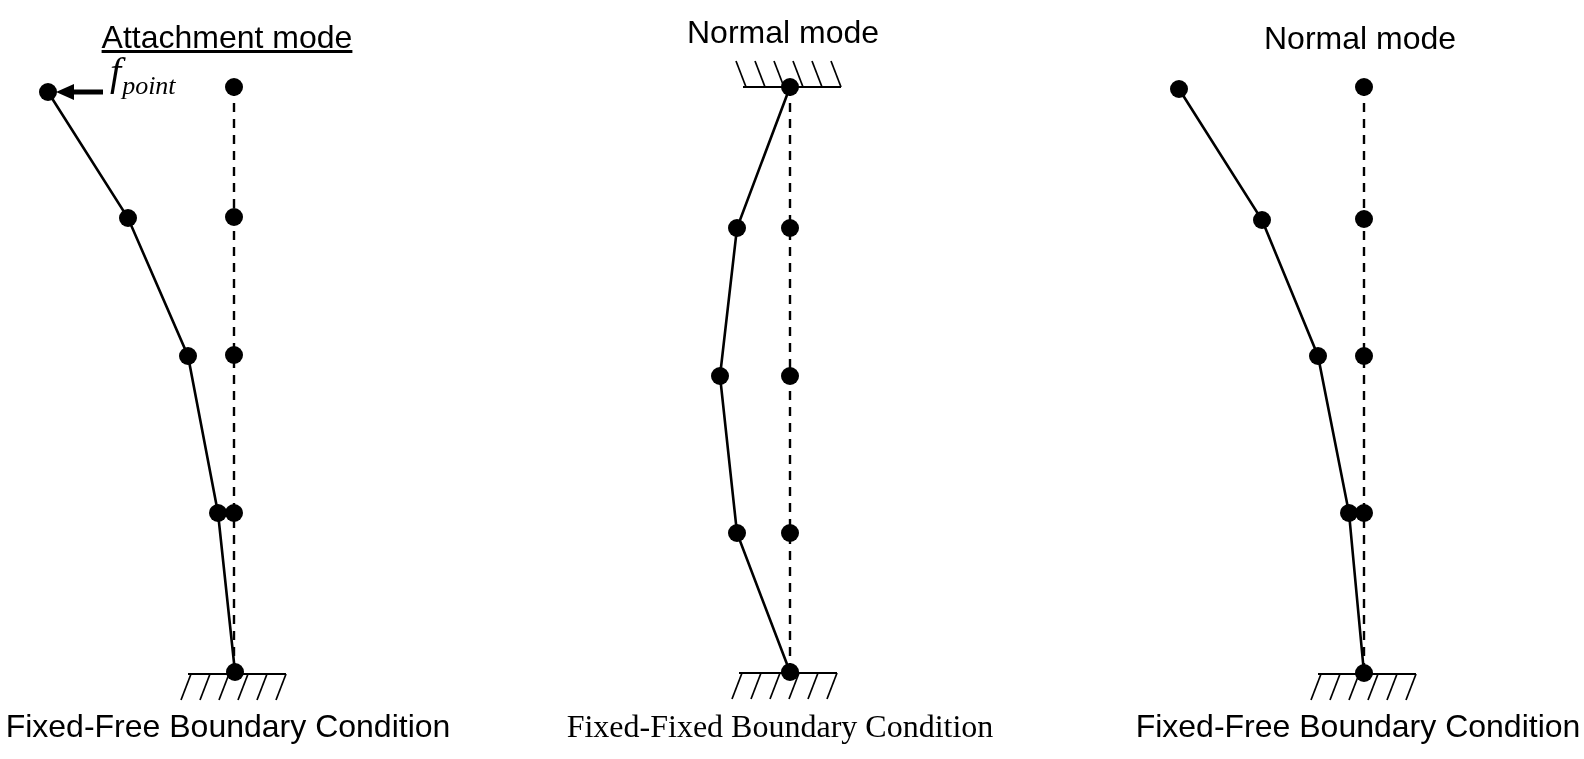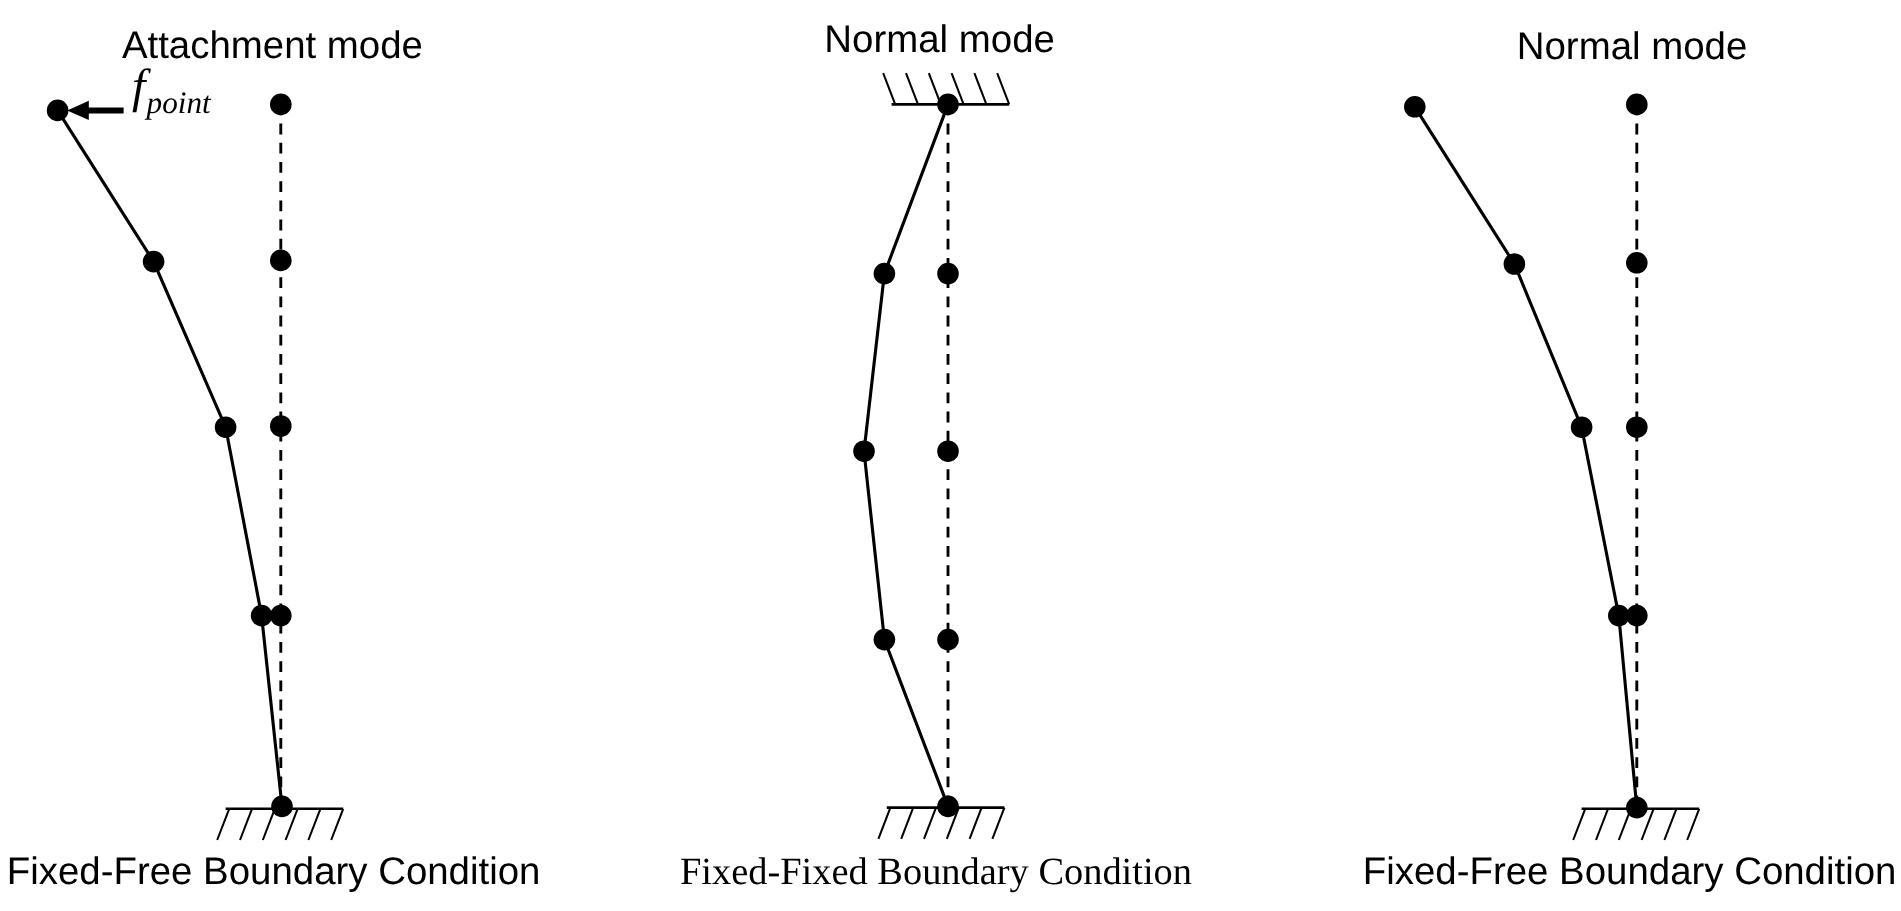--- a/index.html
+++ b/index.html
@@ -90,21 +90,21 @@
         <circle cx="1364" cy="356" r="9" fill="#000000"></circle>
         <circle cx="1364" cy="513" r="9" fill="#000000"></circle>
         <circle cx="1179" cy="89" r="9" fill="#000000"></circle>
         <circle cx="1262" cy="220" r="9" fill="#000000"></circle>
         <circle cx="1318" cy="356" r="9" fill="#000000"></circle>
         <circle cx="1349" cy="513" r="9" fill="#000000"></circle>
         <circle cx="1364" cy="673" r="9" fill="#000000"></circle>
       </g>
     </svg>
 
-  <div class="txt" style="left: 227px; top: 21px;">Attachment mode</div>
+  <div class="txt" style="left: 227px; top: 21px; text-decoration: underline;">Attachment mode</div>
   <div class="txt" style="left: 783px; top: 16px;">Normal mode</div>
   <div class="txt" style="left: 1360px; top: 22px;">Normal mode</div>
 
   <div class="txt" style="left: 228px; top: 710px;">Fixed-Free Boundary Condition</div>
   <div class="txt" style="left: 780px; top: 710px; font-family: Liberation Serif, serif;">Fixed-Fixed Boundary Condition</div>
   <div class="txt" style="left: 1358px; top: 710px;">Fixed-Free Boundary Condition</div>
 
   <div class="force-label" style="left: 110px; top: 52px;"><span>f</span><sub>point</sub></div>
 </div>
 

